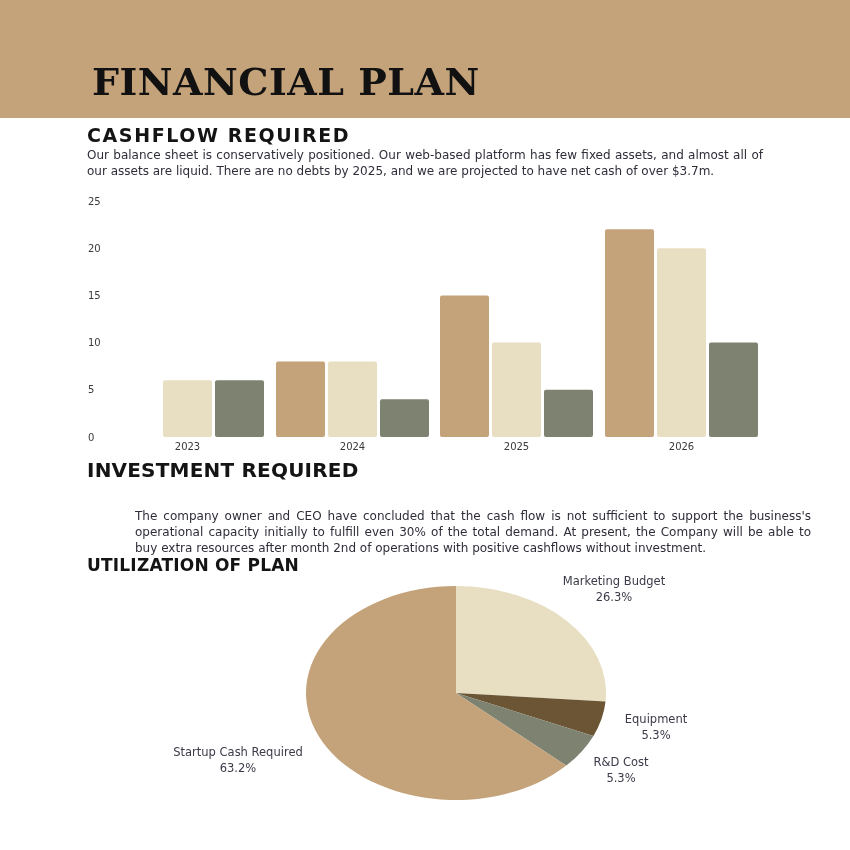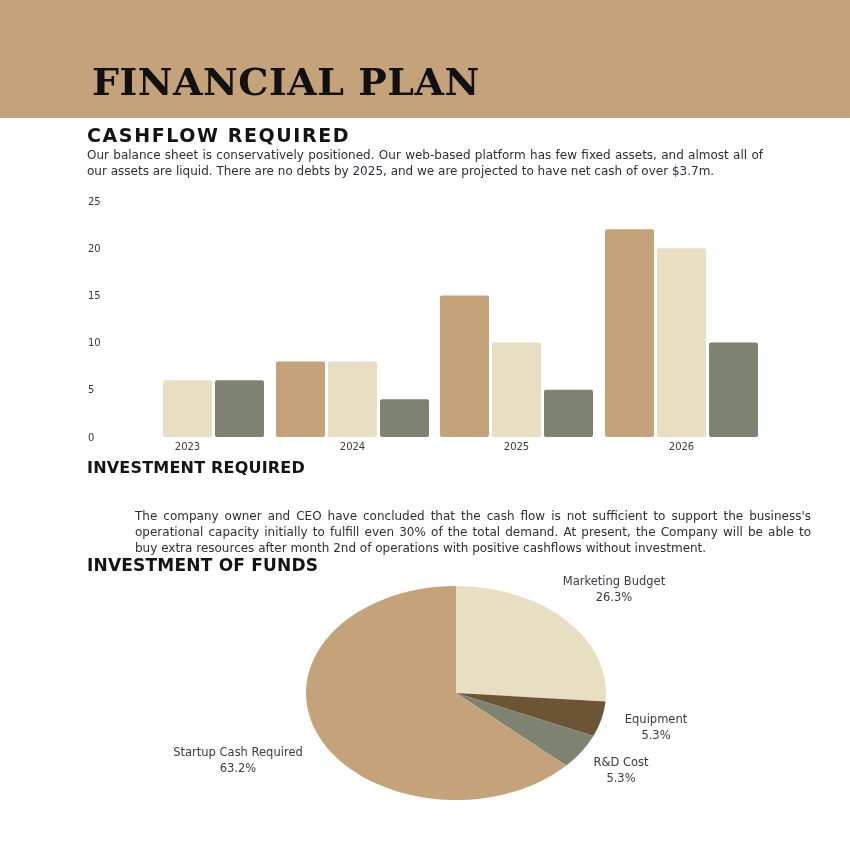--- a/index.html
+++ b/index.html
@@ -2,21 +2,21 @@
 <html><head>
 <meta charset="utf-8">
 <style>
   * { margin: 0; padding: 0; box-sizing: border-box; }
   html, body { width: 850px; height: 850px; background: #ffffff; overflow: hidden; }
   body { position: relative; font-family: "DejaVu Sans", sans-serif; color: #2b2b36; }
   .header-band { position: absolute; left: 0; top: 0; width: 850px; height: 118px; background: #C4A27A; }
   .page-title { position: absolute; left: 92px; top: 54px; font-family: "DejaVu Serif", "Liberation Serif", serif; font-size: 38px; font-weight: bold; color: #111; letter-spacing: 0.5px; line-height: 56px; white-space: nowrap; }
   .section-title { position: absolute; left: 87px; font-family: "DejaVu Sans", sans-serif; font-weight: bold; color: #141414; white-space: nowrap; }
   .st1 { top: 124px; font-size: 19px; letter-spacing: 1.6px; }
-  .st2 { top: 458px; font-size: 16px; letter-spacing: 0.2px; }
+  .st2 { top: 458px; font-size: 20px; letter-spacing: 0.2px; }
   .st3 { top: 555px; font-size: 17px; letter-spacing: 0.2px; }
   .para { position: absolute; left: 87px; width: 676px; font-size: 12px; line-height: 16px; text-align: justify; text-align-last: left; color: #2e2e3a; }
   .p1 { top: 147px; }
   .p2 { top: 508px; margin-left: 48px; }
   svg { position: absolute; left: 0; top: 0; }
   .axis-text { font-family: "DejaVu Sans", sans-serif; font-size: 10px; fill: #3a3a3a; }
   .pie-label { font-family: "DejaVu Sans", sans-serif; font-size: 11.5px; fill: #3a3a48; }
 </style>
 </head>
 <body>
@@ -47,21 +47,21 @@
     <text x="516.5" y="450" text-anchor="middle" class="axis-text">2025</text>
     <rect x="605" y="229.32000000000002" width="49" height="207.67999999999998" rx="2" ry="2" fill="#C4A27A"></rect>
     <rect x="657" y="248.20000000000002" width="49" height="188.79999999999998" rx="2" ry="2" fill="#E8DEC2"></rect>
     <rect x="709" y="342.6" width="49" height="94.39999999999999" rx="2" ry="2" fill="#7E8270"></rect>
     <text x="681.5" y="450" text-anchor="middle" class="axis-text">2026</text>
   </svg>
 
 <div class="section-title st2">INVESTMENT REQUIRED</div>
 <div class="para p2">The company owner and CEO have concluded that the cash flow is not sufficient to support the business's operational capacity initially to fulfill even 30% of the total demand. At present, the Company will be able to buy extra resources after month 2nd of operations with positive cashflows without investment.</div>
 
-<div class="section-title st3">INVESTMENT OF FUNDS</div>
+<div class="section-title st3">UTILIZATION OF PLAN</div>
 
 <svg id="pie-chart" width="850" height="850" viewBox="0 0 850 850">
     <path d="M456,693 L456,586 A150,107 0 0 1 605.5198892817845,701.5541340680169 Z" fill="#E8DEC2"></path>
     <path d="M456,693 L605.5198892817845,701.5541340680169 A150,107 0 0 1 593.4057806750528,735.9166578915826 Z" fill="#6B5534"></path>
     <path d="M456,693 L593.4057806750528,735.9166578915826 A150,107 0 0 1 566.2242407767676,765.5730929984461 Z" fill="#7E8270"></path>
     <path d="M456,693 L566.2242407767676,765.5730929984461 A150,107 0 1 1 456.0000000000001,586 Z" fill="#C4A27A"></path>
     <text x="614" y="585" text-anchor="middle" class="pie-label">Marketing Budget</text>
     <text x="614" y="601" text-anchor="middle" class="pie-label">26.3%</text>
     <text x="656" y="723" text-anchor="middle" class="pie-label">Equipment</text>
     <text x="656" y="739" text-anchor="middle" class="pie-label">5.3%</text>

